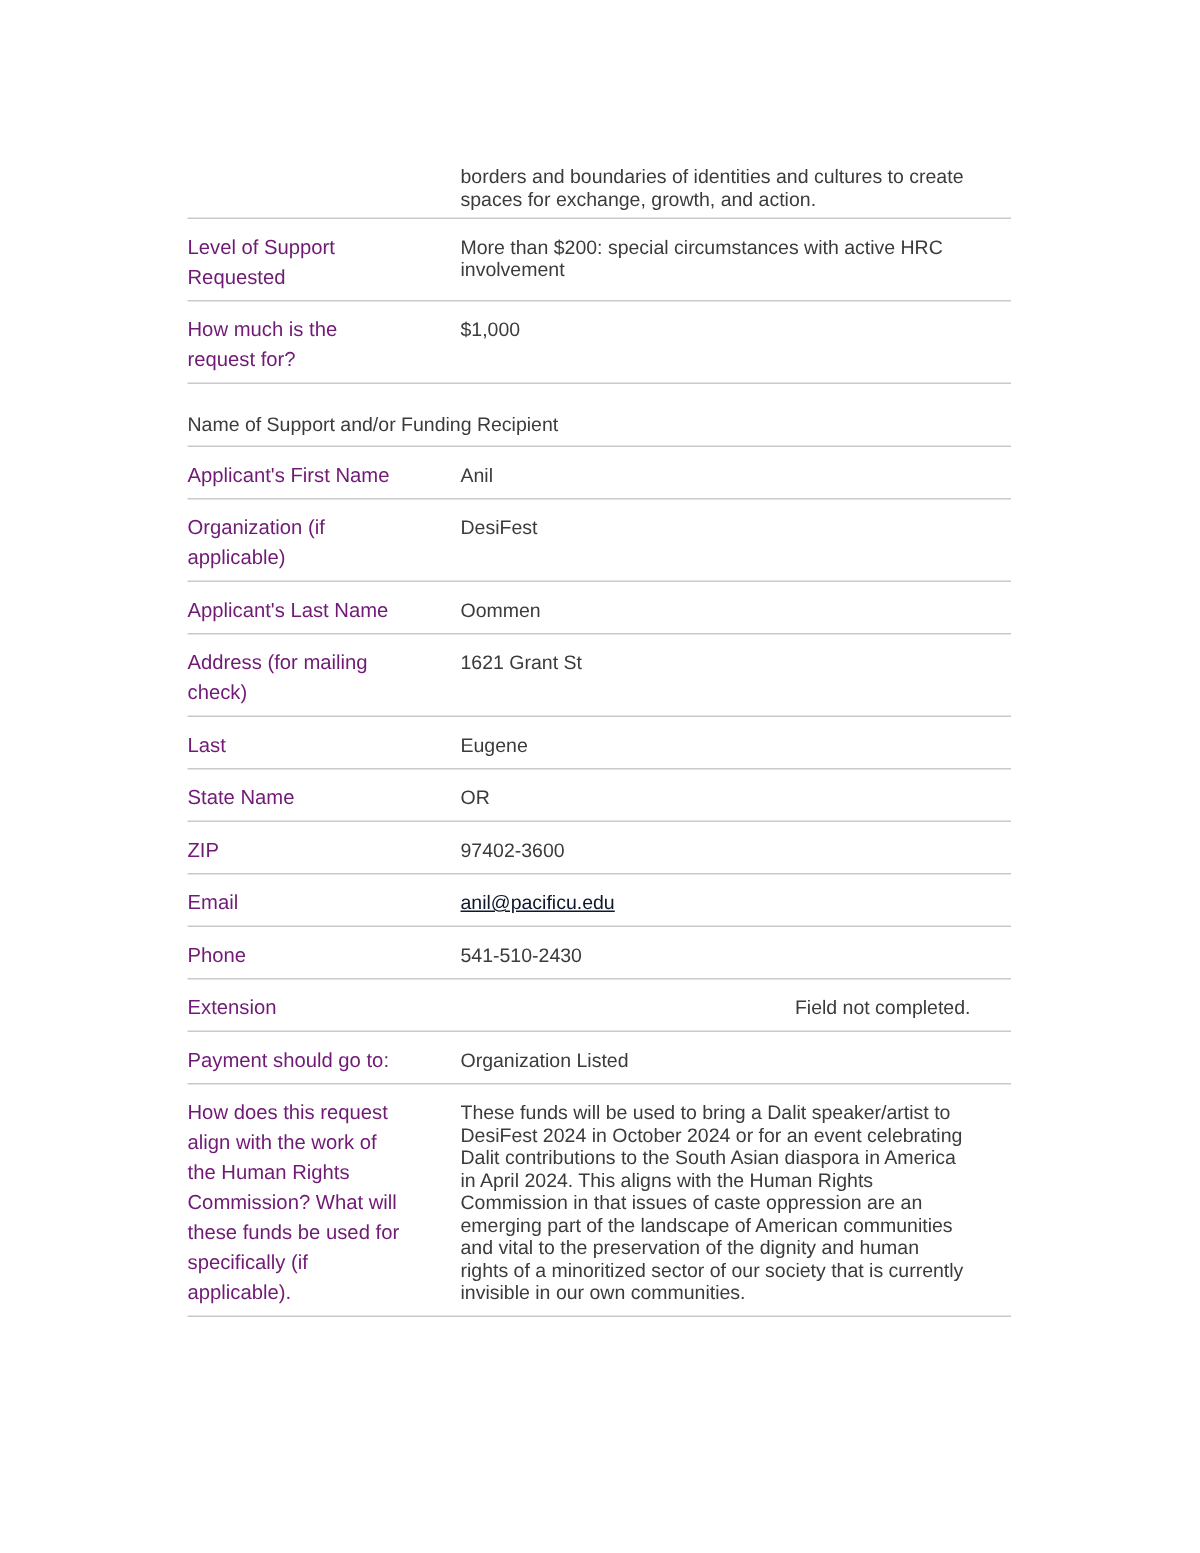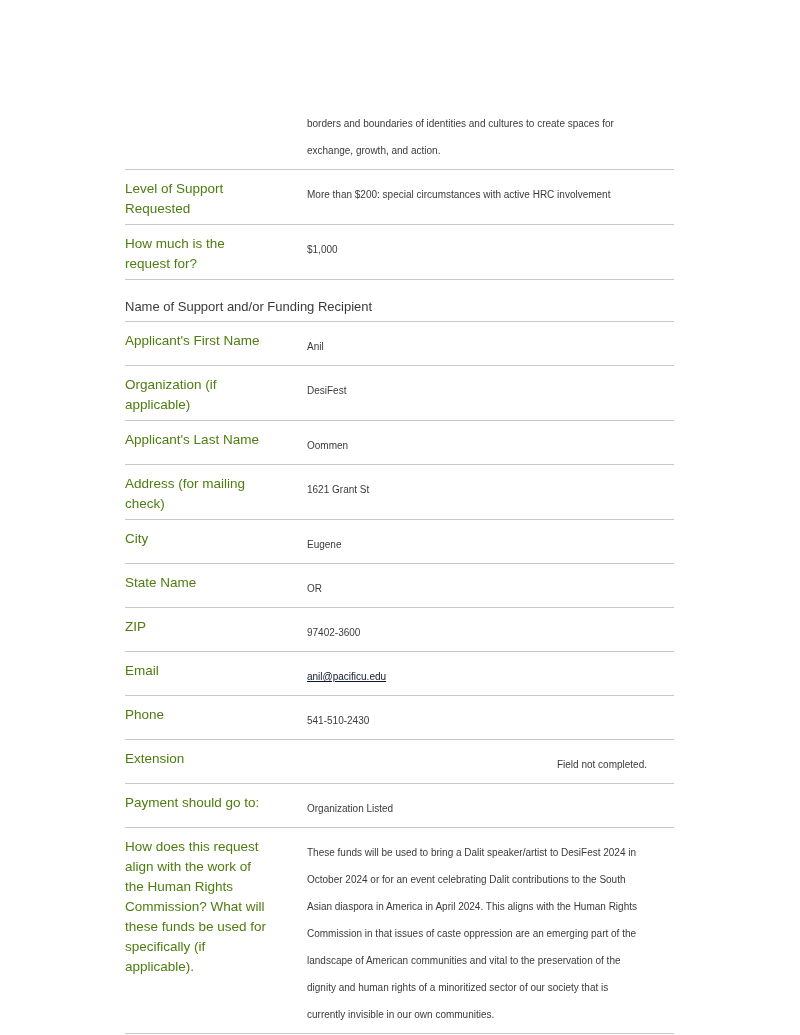--- a/index.html
+++ b/index.html
@@ -33,35 +33,35 @@
   }
   .row.header {
     padding: 5px 0 4px 0;
   }
   .cell-label {
     flex: 0 0 182px;
     box-sizing: border-box;
     padding-right: 38px;
     font-size: 13.5px;
     line-height: 20px;
-    color: #4d7c0f;
+    color: #701a75;
   }
   .row.header .cell-label {
     flex: 1 1 auto;
     padding-right: 0;
     font-size: 13px;
     color: #3b3b3b;
     margin-top: 12px;
   }
   .cell-value {
     flex: 1 1 auto;
     box-sizing: border-box;
     padding: 2px 27px 0 0;
-    font-size: 10px;
-    line-height: 27px;
+    font-size: 13px;
+    line-height: 15px;
     color: #3b3b3b;
   }
   .cell-value.italic {
     text-align: right;
   }
   a.link {
     color: #0f172a;
     text-decoration: underline;
   }
 </style>
@@ -96,21 +96,21 @@
   </div>
       <div class="row field">
     <div class="cell-label">Applicant's Last Name</div>
     <div class="cell-value">Oommen</div>
   </div>
       <div class="row field">
     <div class="cell-label">Address (for mailing check)</div>
     <div class="cell-value">1621 Grant St</div>
   </div>
       <div class="row field">
-    <div class="cell-label">City</div>
+    <div class="cell-label">Last</div>
     <div class="cell-value">Eugene</div>
   </div>
       <div class="row field">
     <div class="cell-label">State Name</div>
     <div class="cell-value">OR</div>
   </div>
       <div class="row field">
     <div class="cell-label">ZIP</div>
     <div class="cell-value">97402-3600</div>
   </div>

